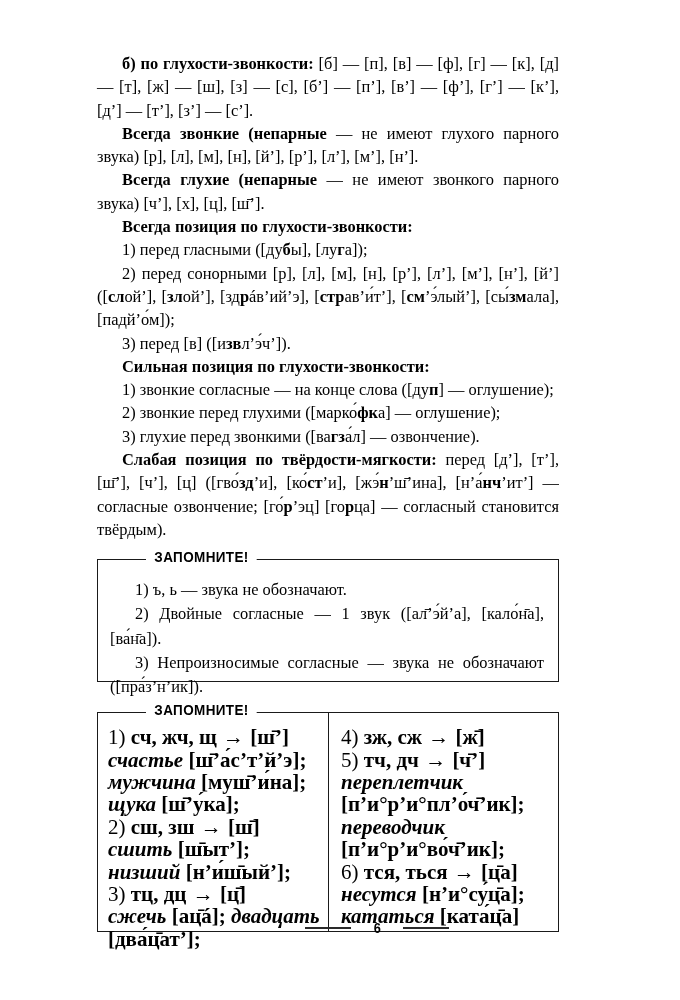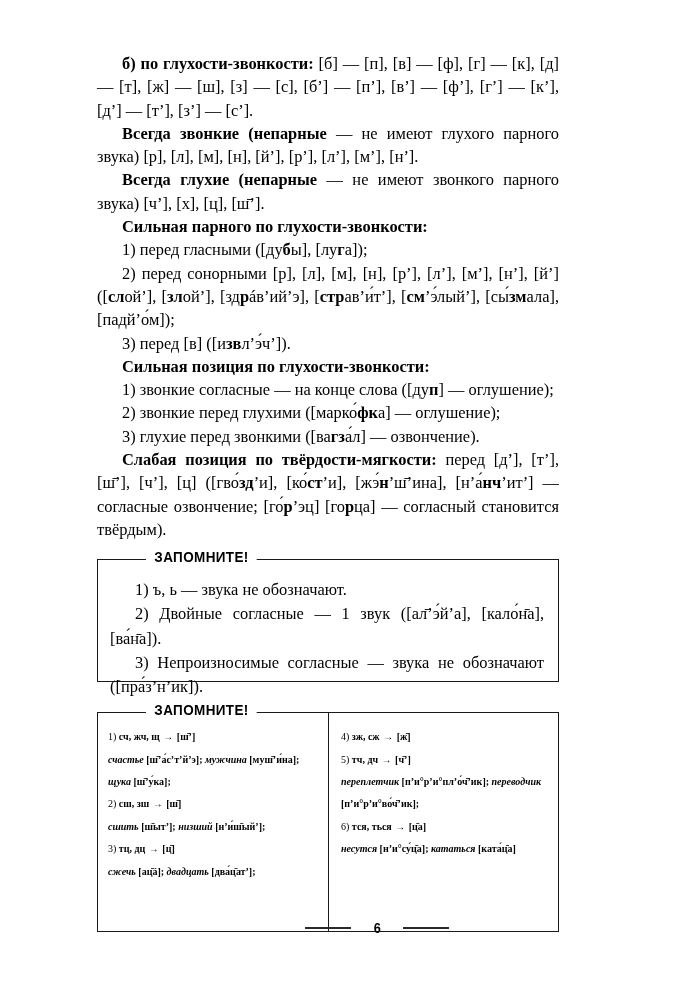--- a/index.html
+++ b/index.html
@@ -70,21 +70,21 @@
   #note-box-2 {
     height: 220px;
     margin-top: 30px;
     padding: 0;
     display: flex;
   }
   #note-box-2 .col {
     box-sizing: border-box;
     width: 50%;
     padding: 13px 8px 0 10px;
-    font-size: 10px;
+    font-size: 21px;
     line-height: 22.4px;
   }
   #note-box-2 .col.right {
     border-left: 1.4px solid #1a1a1a;
     padding-left: 12px;
   }
   #note-box-2 .rule-line { margin: 0; white-space: normal; font-weight: bold; }
   #note-box-2 .rule-head { font-weight: bold; }
   #note-box-2 .rule-head .num { font-weight: normal; }
 
@@ -121,21 +121,21 @@
 <div class="page">
 
   <div class="body-text">
 
     <p class="para"><b>б) по глухости-звонкости:</b><span> [б] — [п], [в] — [ф], [г] — [к], [д] — [т], [ж] — [ш], [з] — [с], [б’] — [п’], [в’] — [ф’], [г’] — [к’], [д’] — [т’], [з’] — [с’].</span></p>
 
     <p class="para"><b>Всегда звонкие (</b><b>непарные</b><span> — не имеют глухого парного звука) </span><span>[р], [л], [м], [н], [й’], [р’], [л’], [м’], [н’].</span></p>
 
     <p class="para"><b>Всегда глухие (</b><b>непарные</b><span> — не имеют звонкого парного звука) </span><span>[ч’], [х], [ц], [ш̄’].</span></p>
 
-    <p class="para"><b>Сильная парного по глухости-звонкости:</b></p>
+    <p class="para"><b>Всегда позиция по глухости-звонкости:</b></p>
 
     <p class="para"><span>1) перед гласными ([ду</span><b>б</b><span>ы], [лу</span><b>г</b><span>а]);</span></p>
 
     <p class="para"><span>2) перед сонорными [р], [л], [м], [н], [р’], [л’], [м’], [н’], [й’] ([</span><b>сл</b><span>ой’], [</span><b>зл</b><span>ой’], [зд</span><b>р</b><span>áв’ий’э], [</span><b>стр</b><span>ав’и́т’], [</span><b>см</b><span>’э́лый’], [сы́</span><b>зм</b><span>ала], [падй’о́м]);</span></p>
 
     <p class="para"><span>3) перед [в] ([и</span><b>зв</b><span>л’э́ч’]).</span></p>
 
     <p class="para"><b>Сильная позиция по глухости-звонкости:</b></p>
 
     <p class="para"><span>1) звонкие согласные — на конце слова ([ду</span><b>п</b><span>] — оглушение);</span></p>

